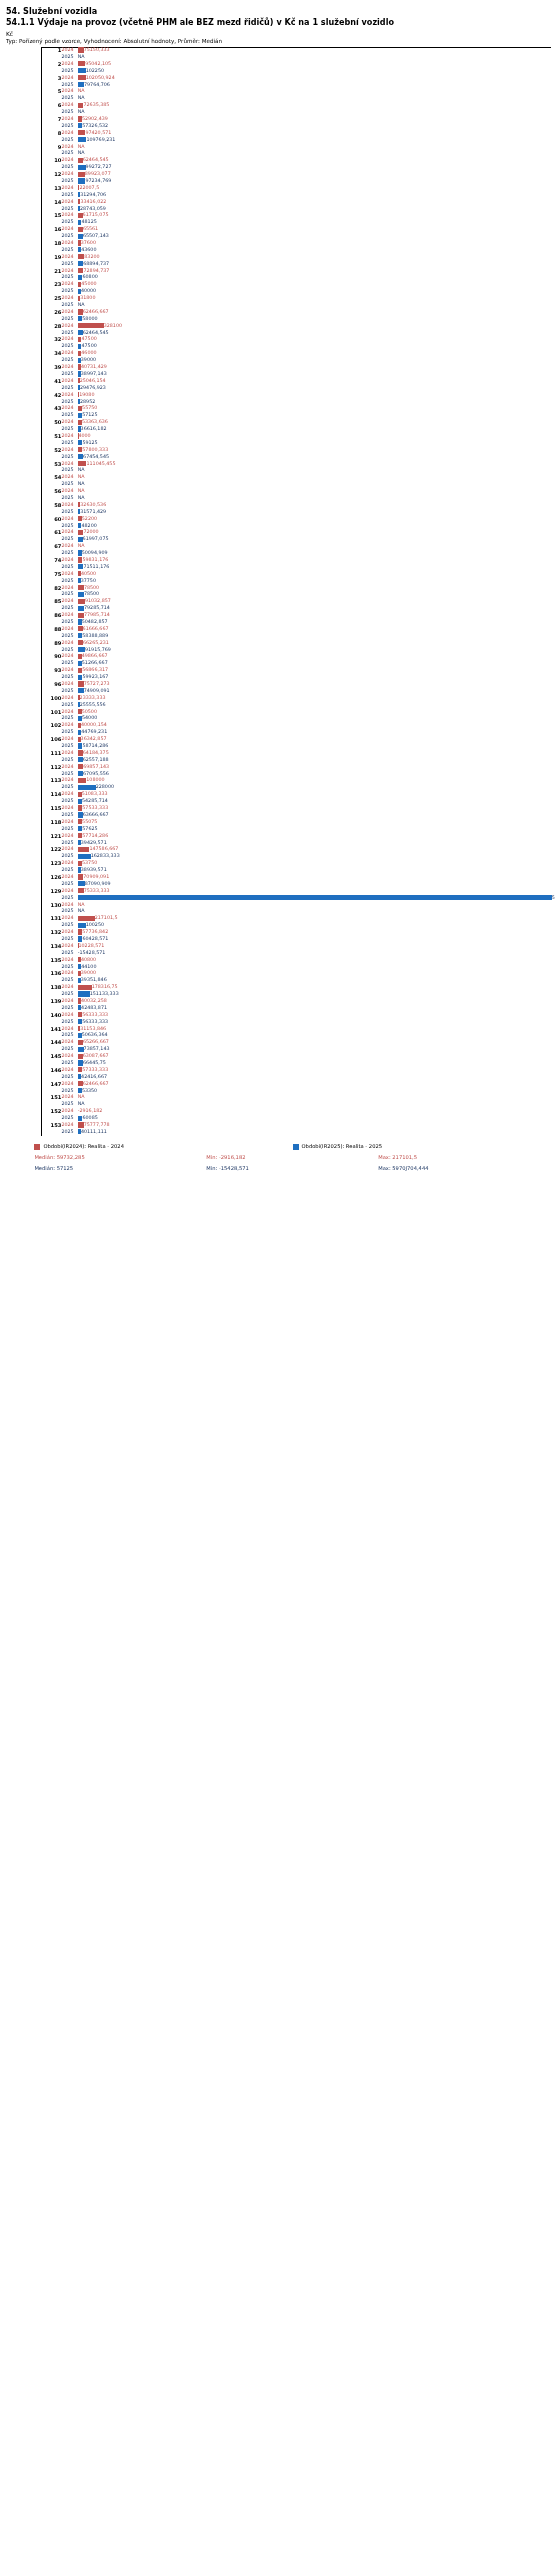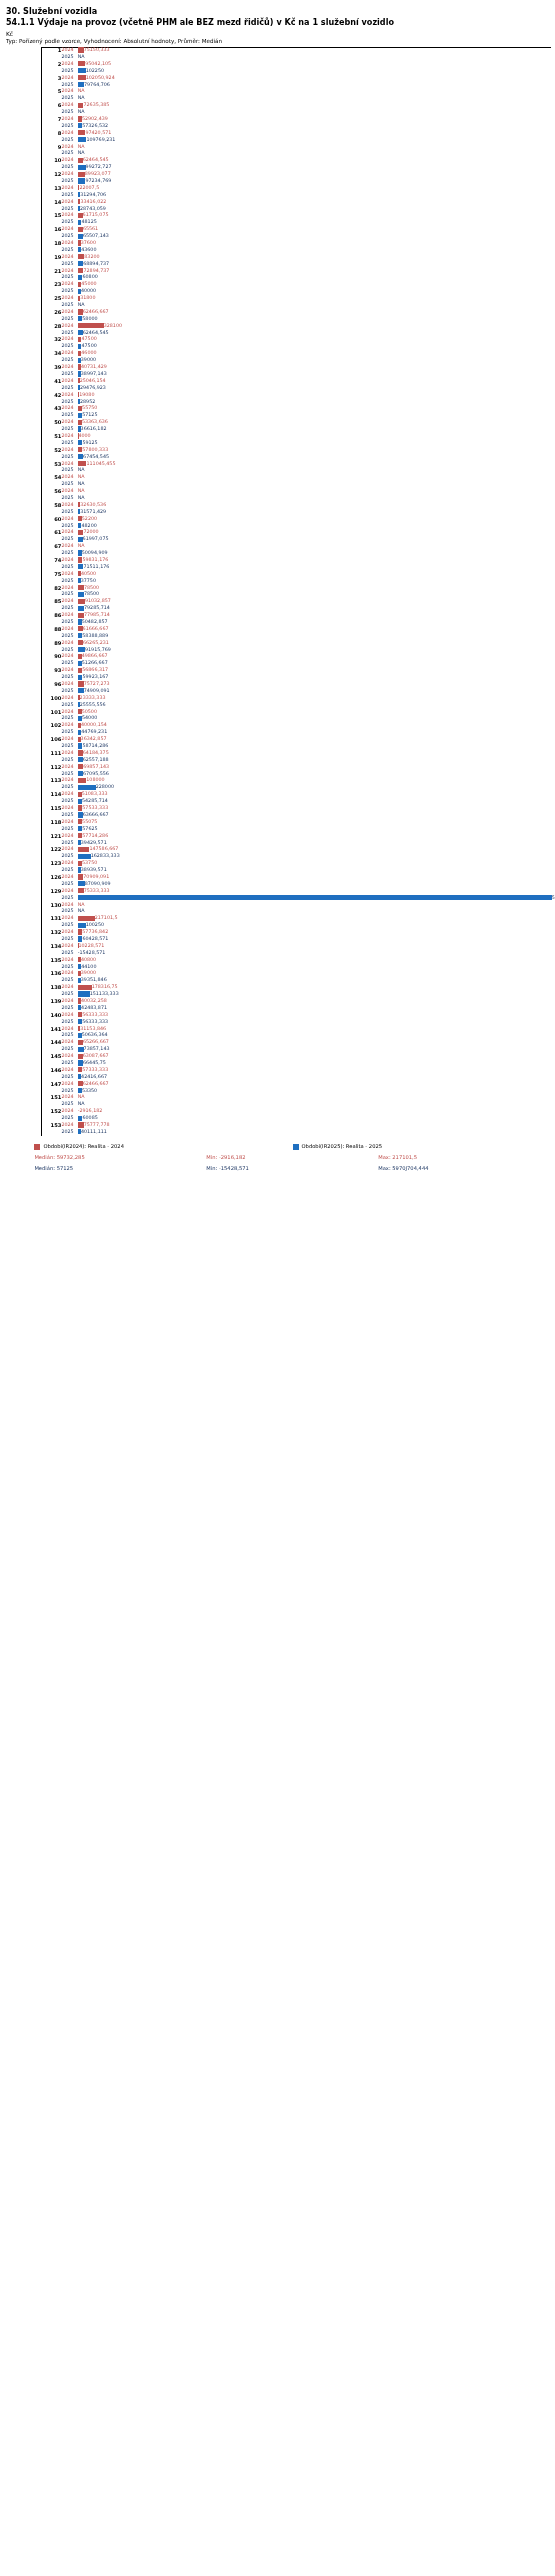--- a/index.html
+++ b/index.html
@@ -29,21 +29,21 @@
   .legend .sw{display:inline-block;width:6px;height:6px;vertical-align:middle;margin-right:3px;}
   .stats{margin-top:4.4px;font-size:5.2px;display:flex;padding-left:30px;}
   .stats .c{width:33.3%;}
   .sred{color:#c0504d;}
   .sblue{color:#1f3864;}
 </style>
 </head>
 <body>
 
 <div class="page">
-  <div class="title1">30. Služební vozidla</div>
+  <div class="title1">54. Služební vozidla</div>
   <div class="title2">54.1.1 Výdaje na provoz (včetně PHM ale BEZ mezd řidičů) v Kč na 1 služební vozidlo</div>
   <div class="subline">Kč</div>
   <div class="typeline">Typ: Pořízený podle vzorce, Vyhodnocení: Absolutní hodnoty, Průměr: Medián</div>
 
   <div class="chartwrap">
     <div class="axis-top"></div>
     <table class="rows">
       <tbody id="rows-body">
           <tr>
             <td class="lbl">1</td>

